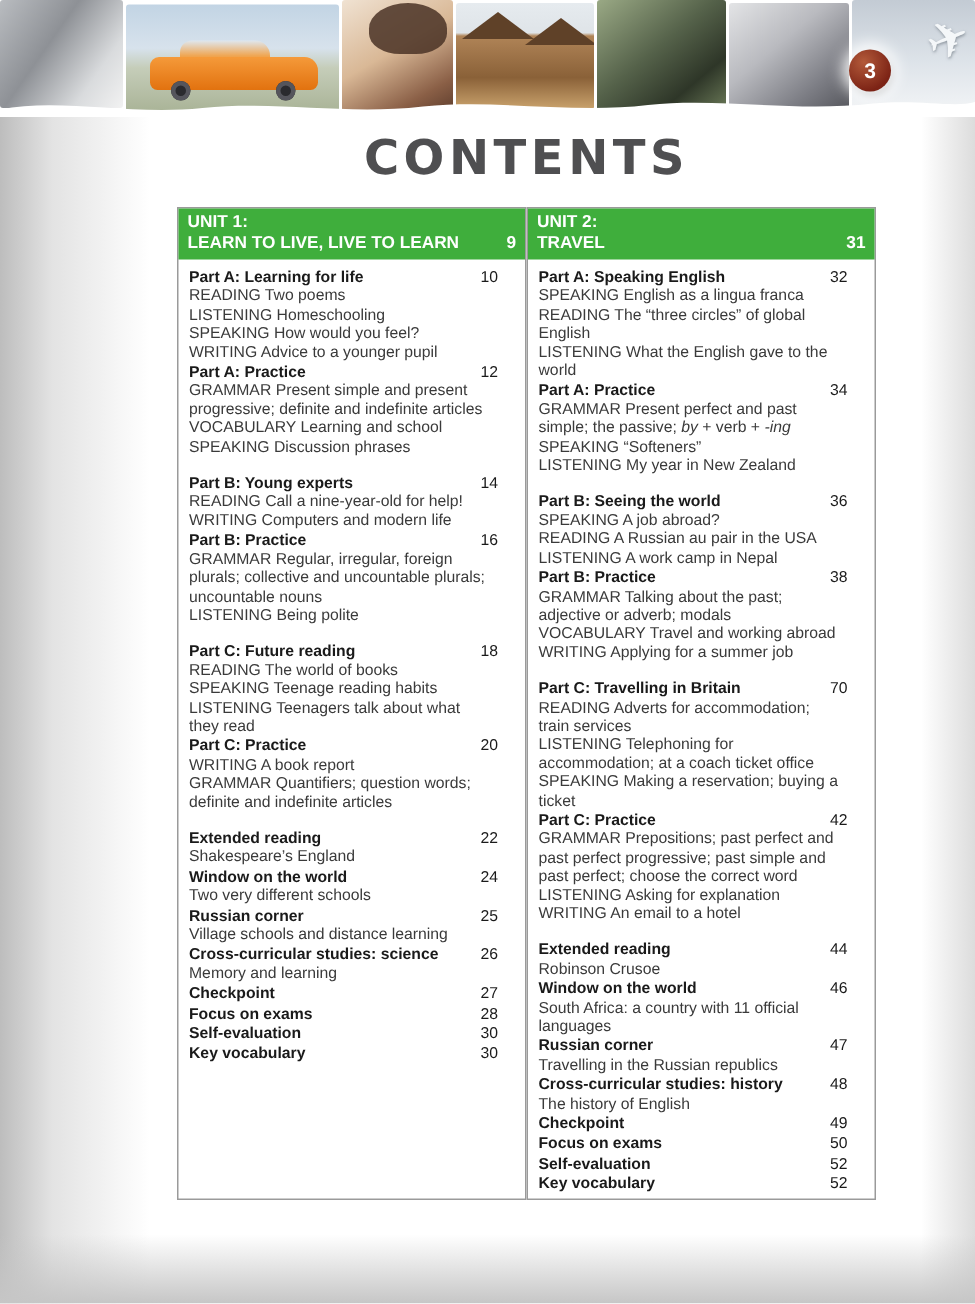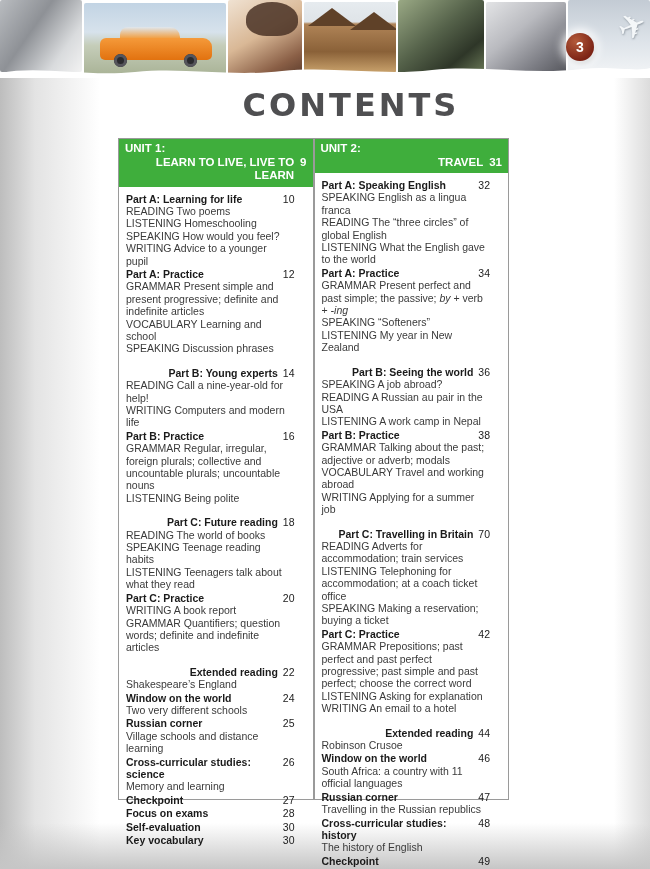--- a/index.html
+++ b/index.html
@@ -52,35 +52,35 @@
                 background:radial-gradient(circle at 35% 30%, #b35a3a, var(--maroon,#7c2315) 72%);
                 color:#fff; font-weight:bold; font-size:14px; line-height:28px; text-align:center;
                 box-shadow:0 0 10px 4px rgba(255,255,255,.95), 1px 2px 4px rgba(0,0,0,.35); z-index:4; }
 
   
   .contents-title { position:absolute; top:86px; left:118px; width:466px; z-index:2;
                     text-align:center; font-family:"DejaVu Sans", sans-serif; font-weight:800;
                     font-size:32px; letter-spacing:3px; color:var(--title-gray,#4f4f51); }
 
   
-  .columns { position:absolute; top:138px; left:118px; width:391px; display:flex; z-index:2; }
+  .columns { position:absolute; top:138px; left:118px; width:466px; display:flex; z-index:2; }
   .col { width:233px; height:662px; border:1px solid #9a9a9a; background:#fff; }
 
   .unit-header { background:var(--green,#3fae3c); color:#fff; font-weight:bold;
                  font-size:11.5px; line-height:13.5px; padding:3px 6px 4px 6px; }
   .unit-line2  { display:flex; }
-  .unit-line2 .uh-label { flex:1;text-align:right; }
+  .unit-line2 .uh-label { flex:1; }
   .unit-line2 .uh-page  { margin-left:6px; }
 
   .entries { padding:5px 18px 0 7px; font-size:10.5px; line-height:12.4px; color:#3a3a3a; }
   .row { display:flex; align-items:flex-start; }
   .row .label { flex:1; padding-right:5px; }
   .row .page-num { font-weight:normal; color:#1a1a1a; }
   .row.bold { font-weight:bold; color:#1a1a1a; margin-top:1px; }
-  .row.gap  { margin-top:12px;text-align:right; }
+  .row.gap  { margin-top:12px; }
   .row em { font-style:italic; }
 </style>
 </head>
 <body>
 
 <div class="stage">
 
   <div class="edge-left"></div>
   <div class="edge-right"></div>
   <div class="edge-bottom"></div>

